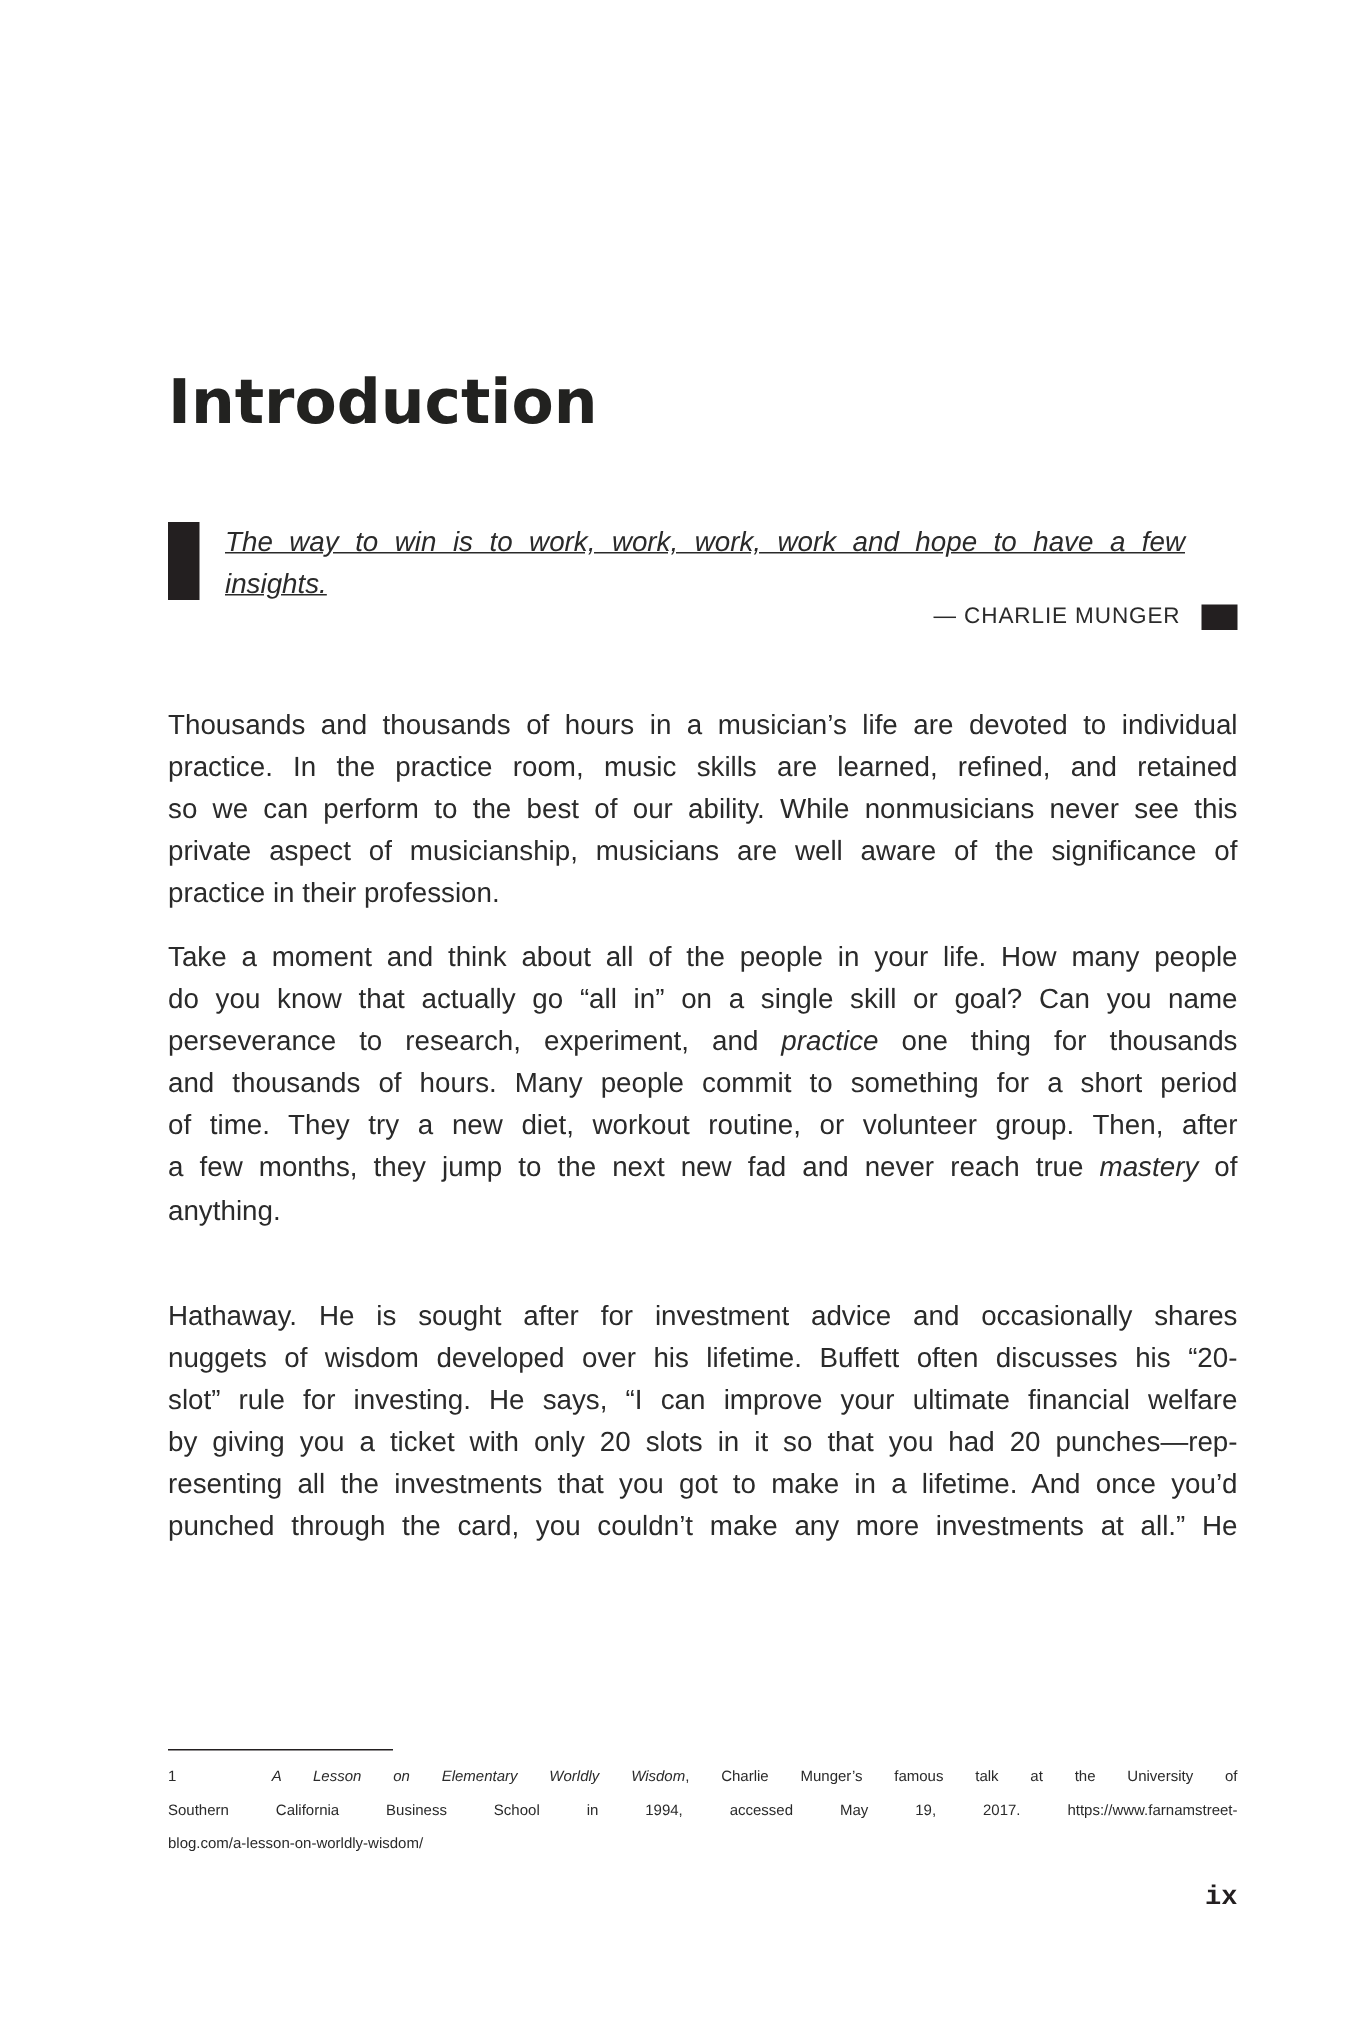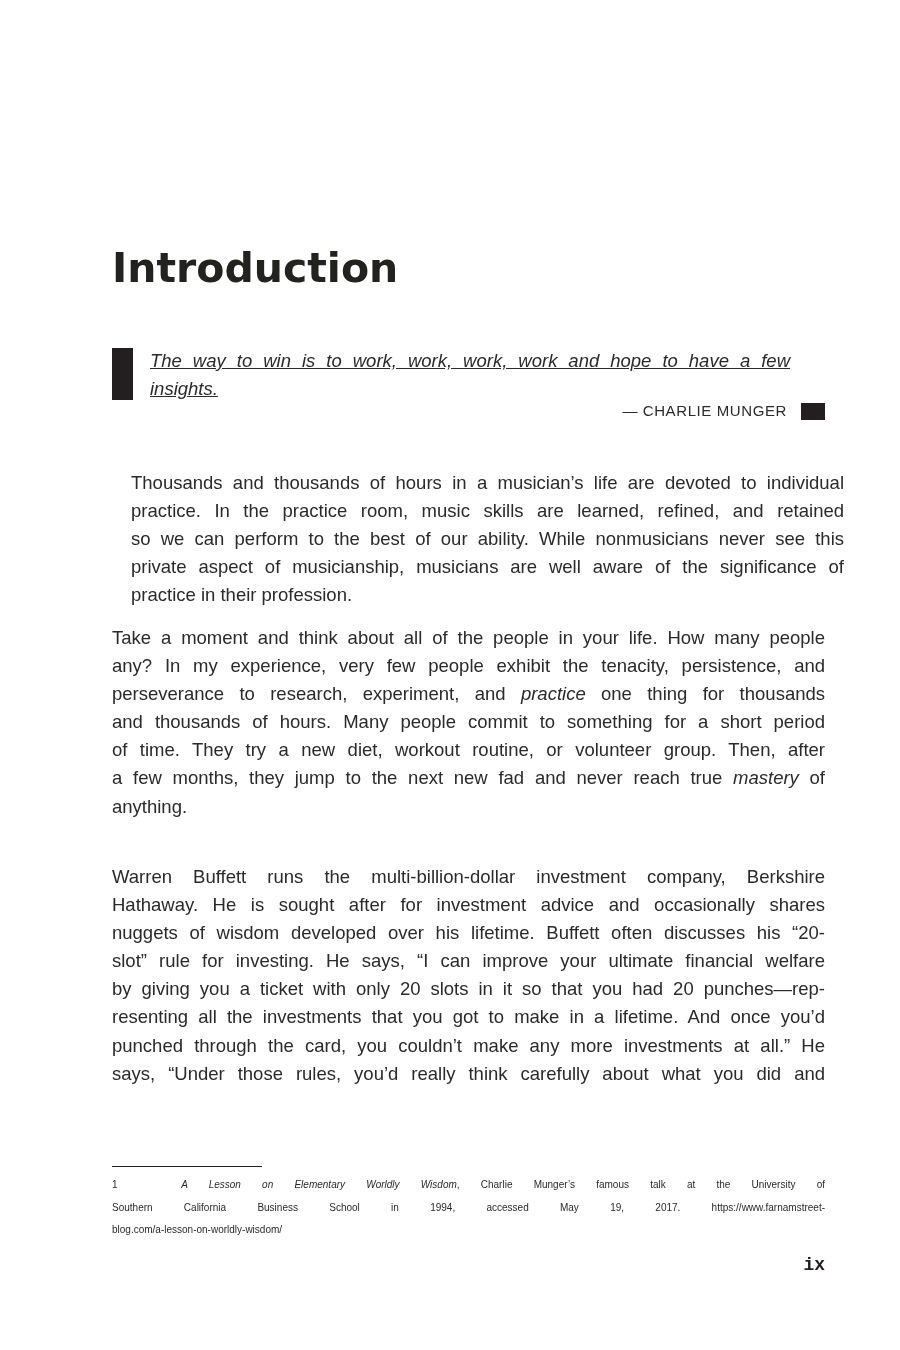--- a/index.html
+++ b/index.html
@@ -24,21 +24,21 @@
     line-height: 20px;
   }
   .epigraph-end-block { position: absolute; right: 0; top: 56px; width: 24px; height: 17px; background: #231f20; }
 
   .body-text {
     position: absolute; left: 112px; width: 713px;
     font-family: "Liberation Sans", sans-serif; font-size: 18.5px; line-height: 28.1px; color: #2a2a2a;
   }
   .line { display: block; text-align: justify; text-align-last: justify; white-space: nowrap; overflow: visible; }
   .line.last { text-align-last: left; }
-  .para1 { top: 469px; margin-left: 19px; }
+  .para1 { top: 469px; }
   .para2 { top: 624px; }
   .para3 { top: 863px; }
   sup.fn { font-size: 11px; vertical-align: 7px; line-height: 0; }
 
   .footnote-rule { position: absolute; left: 112px; top: 1166px; width: 150px; height: 1px; background: #231f20; }
   .footnote {
     position: absolute; left: 112px; top: 1174px; width: 713px;
     font-family: Liberation Sans, sans-serif; font-size: 10px; line-height: 22.5px; color: #2a2a2a;
   }
   .page-number {
@@ -63,36 +63,34 @@
 
 <div class="body-text para1">
     <span class="line"><span>Thousands and thousands of hours in a musician’s life are devoted to individual</span></span>
     <span class="line"><span>practice. In the practice room, music skills are learned, refined, and retained</span></span>
     <span class="line"><span>so we can perform to the best of our ability. While nonmusicians never see this</span></span>
     <span class="line"><span>private aspect of musicianship, musicians are well aware of the significance of</span></span>
     <span class="line last"><span>practice in their profession.</span></span>
   </div>
 <div class="body-text para2">
     <span class="line"><span>Take a moment and think about all of the people in your life. How many people</span></span>
-    <span class="line"><span>any? In my experience, very few people exhibit the tenacity, persistence, and</span></span>
+    <span class="line"><span>do you know that actually go “all in” on a single skill or goal? Can you name</span></span>
     <span class="line"><span>perseverance to research, experiment, and </span><i>practice</i><span> one thing for thousands</span></span>
     <span class="line"><span>and thousands of hours. Many people commit to something for a short period</span></span>
     <span class="line"><span>of time. They try a new diet, workout routine, or volunteer group. Then, after</span></span>
     <span class="line"><span>a few months, they jump to the next new fad and never reach true </span><i>mastery</i><span> of</span></span>
     <span class="line last"><span>anything.</span></span>
   </div>
 <div class="body-text para3">
-    <span class="line"><span>Warren Buffett runs the multi-billion-dollar investment company, Berkshire</span></span>
     <span class="line"><span>Hathaway. He is sought after for investment advice and occasionally shares</span></span>
     <span class="line"><span>nuggets of wisdom developed over his lifetime. Buffett often discusses his “20-</span></span>
     <span class="line"><span>slot” rule for investing. He says, “I can improve your ultimate financial welfare</span></span>
     <span class="line"><span>by giving you a ticket with only 20 slots in it so that you had 20 punches—rep-</span></span>
     <span class="line"><span>resenting all the investments that you got to make in a lifetime. And once you’d</span></span>
     <span class="line"><span>punched through the card, you couldn’t make any more investments at all.” He</span></span>
-    <span class="line"><span>says, “Under those rules, you’d really think carefully about what you did and</span></span>
   </div>
 
 <div class="footnote-rule"></div>
 <div class="footnote">
   <span class="line"><span>1</span>&nbsp;&nbsp;&nbsp;<i>A Lesson on Elementary Worldly Wisdom</i><span>, Charlie Munger’s famous talk at the University of</span></span>
   <span class="line">Southern California Business School in 1994, accessed May 19, 2017. https://www.farnamstreet-</span>
   <span class="line last">blog.com/a-lesson-on-worldly-wisdom/</span>
 </div>
 
 <div class="page-number">ix</div>

